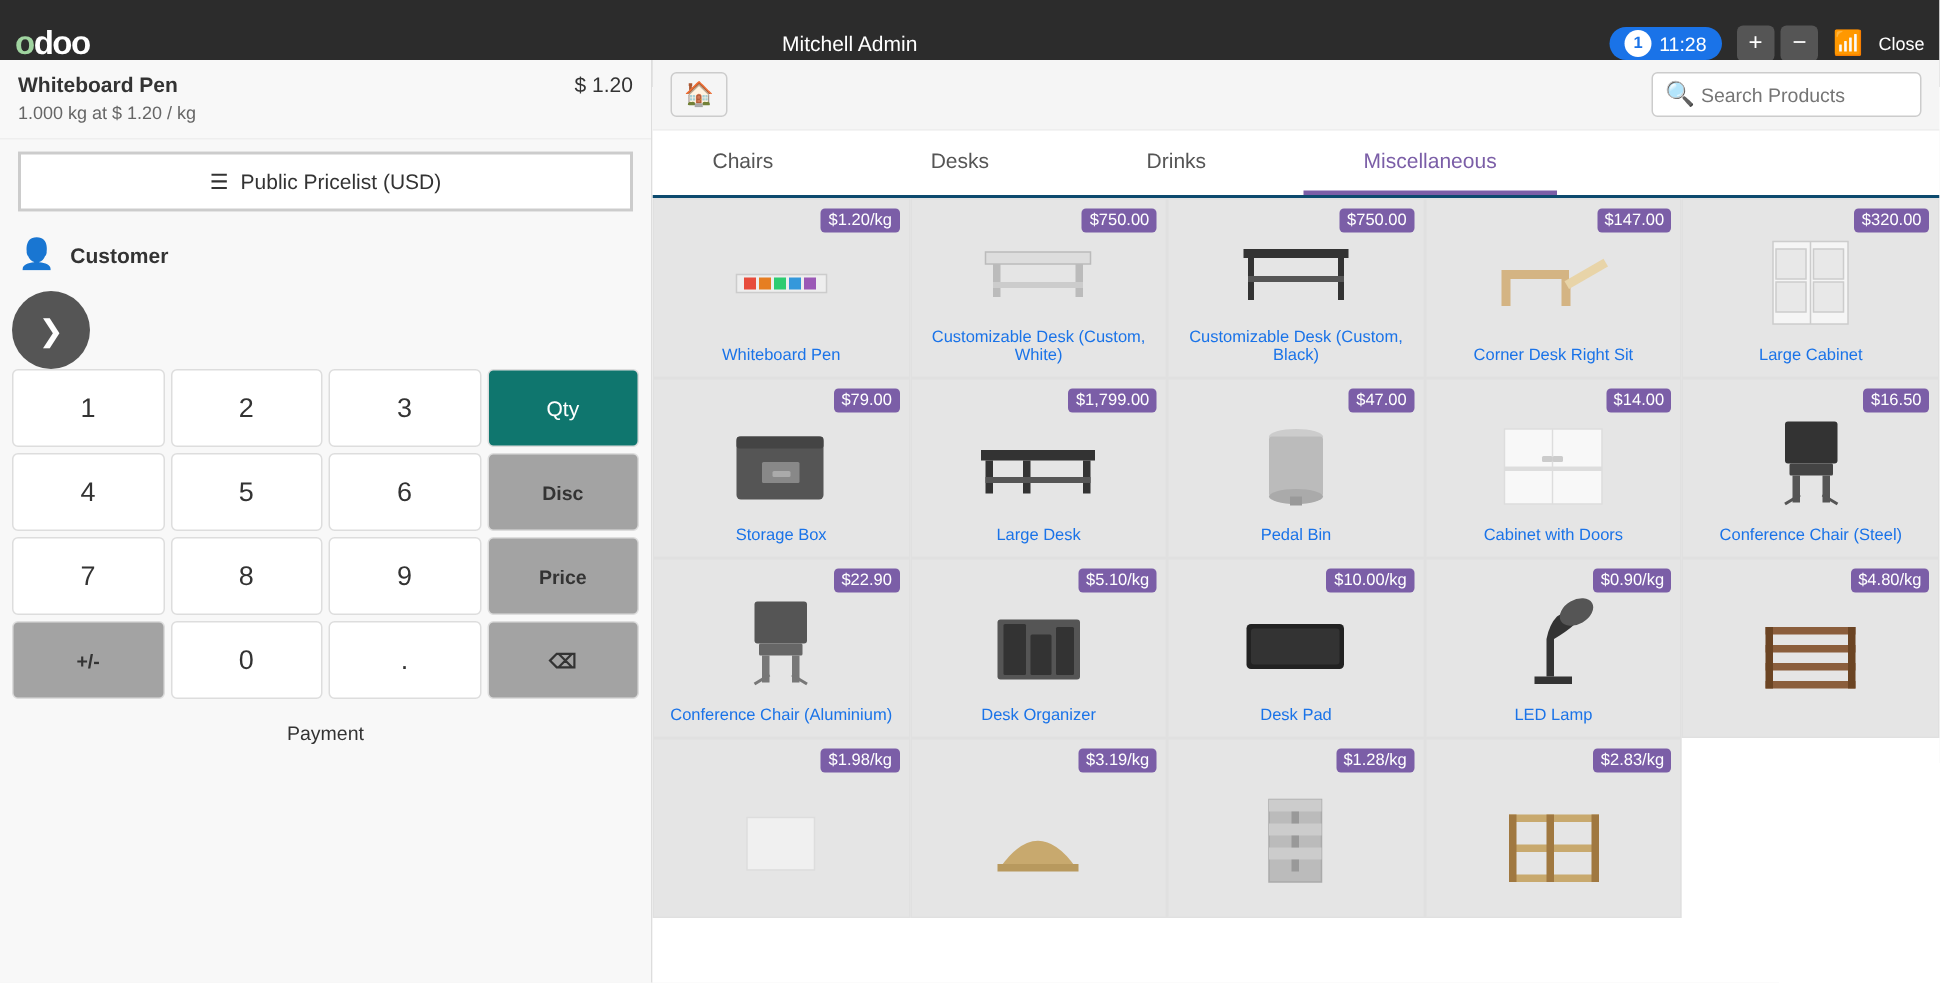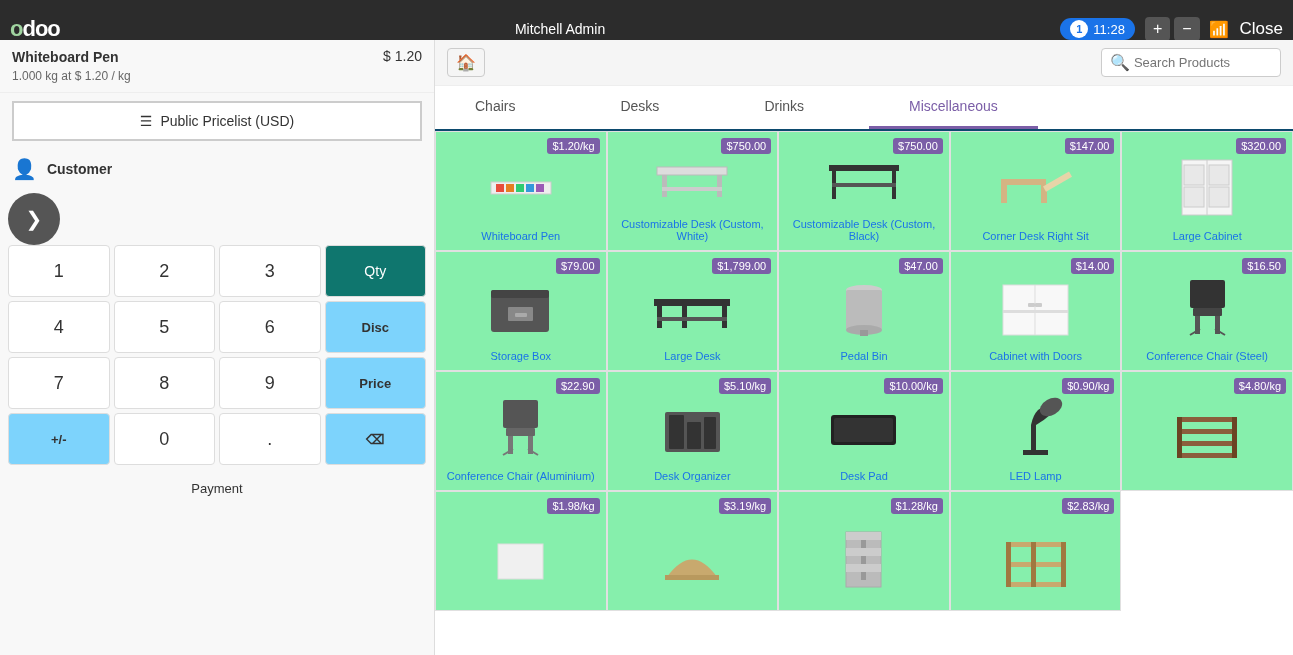--- a/index.html
+++ b/index.html
@@ -10,21 +10,21 @@
       display: flex; align-items: center; background: #2c2c2c; height: 58px; color: white; padding: 0 10px; gap: 10px;
     }
     .odoo-logo { font-size: 22px; font-weight: bold; color: white; letter-spacing: -1px; }
     .odoo-logo span { color: #a0d4a0; }
     .user-name { flex: 1; text-align: center; font-size: 14px; }
     .order-tab { display: flex; align-items: center; background: #1a73e8; border-radius: 12px; padding: 2px 10px; font-size: 13px; gap: 5px; }
     .order-badge { background: white; color: #1a73e8; border-radius: 50%; width: 18px; height: 18px; display: flex; align-items: center; justify-content: center; font-size: 11px; font-weight: bold; }
     .tab-buttons { display: flex; gap: 4px; }
     .tab-btn { background: #555; border: none; color: white; border-radius: 4px; padding: 3px 8px; font-size: 16px; cursor: pointer; }
     .wifi-icon { font-size: 16px; }
-    .close-btn { background: none; border: none; color: white; font-size: 17px; cursor: pointer; }
+    .close-btn { background: none; border: none; color: white; font-size: 12px; cursor: pointer; }
 
     
     .left-panel {
       position: absolute; left: 0; top: 40px; width: 435px; bottom: 0; background: #f8f8f8; border-right: 1px solid #ddd;
     }
     .order-line { padding: 8px 12px; border-bottom: 1px solid #eee; }
     .order-line-name { font-size: 14px; font-weight: bold; color: #333; }
     .order-line-price { font-size: 14px; float: right; color: #333; }
     .order-line-desc { font-size: 12px; color: #666; }
 
@@ -36,21 +36,21 @@
 
     .pricelist-btn {
       border: 2px solid #ccc; margin: 8px 12px; padding: 10px 12px; background: white; cursor: pointer; text-align: center; font-size: 14px; color: #333; display: flex; align-items: center; justify-content: center; gap: 8px;
     }
 
     .numpad { padding: 0 8px; }
     .numpad-row { display: flex; gap: 4px; margin-bottom: 4px; }
     .numpad-btn {
       flex: 1; height: 52px; background: white; border: 1px solid #ddd; border-radius: 4px; font-size: 18px; cursor: pointer; color: #333; display: flex; align-items: center; justify-content: center;
     }
-    .numpad-btn.action { background: #7dd3fc; font-size: 13px; font-weight: bold; }
+    .numpad-btn.action { background: #a3a3a3; font-size: 13px; font-weight: bold; }
     .numpad-btn.green { background: #0f766e; color: white; font-size: 14px; font-weight: normal; }
     .numpad-btn.dark { background: #555; color: white; border-radius: 50%; width: 52px; height: 52px; flex: none; }
 
     .customer-row { display: flex; align-items: center; padding: 8px 12px; gap: 10px; }
     .customer-icon { font-size: 20px; color: #555; }
     .customer-label { font-size: 14px; color: #333; font-weight: bold; }
 
     
     .right-panel {
       position: absolute; left: 435px; top: 40px; right: 0; bottom: 0; background: white; overflow-y: auto;
@@ -59,21 +59,21 @@
     .home-btn { background: none; border: 1px solid #ccc; border-radius: 4px; padding: 4px 8px; cursor: pointer; font-size: 16px; }
     .search-box { margin-left: auto; display: flex; align-items: center; border: 1px solid #ccc; border-radius: 4px; padding: 4px 8px; background: white; width: 180px; }
     .search-input { border: none; outline: none; font-size: 13px; width: 100%; }
 
     .categories { display: flex; border-bottom: 2px solid #0c4a6e; gap: 25px; }
     .cat-item { padding: 12px 40px; cursor: pointer; font-size: 14px; color: #555; border-bottom: 3px solid transparent; }
     .cat-item.active { color: #7b5ea7; border-bottom: 3px solid #7b5ea7; }
 
     .products-grid { display: grid; grid-template-columns: repeat(5, 1fr); gap: 0; padding: 0; }
     .product-card {
-      border: 1px solid #e0e0e0; padding: 8px; cursor: pointer; position: relative; background: #86efac; min-height: 120px; display: flex; flex-direction: column; align-items: center; justify-content: flex-end;
+      border: 1px solid #e0e0e0; padding: 8px; cursor: pointer; position: relative; background: #e5e5e5; min-height: 120px; display: flex; flex-direction: column; align-items: center; justify-content: flex-end;
     }
     .price-badge {
       position: absolute; top: 6px; right: 6px; background: #7b5ea7; color: white; font-size: 11px; padding: 2px 5px; border-radius: 3px;
     }
     .product-img { width: 80px; height: 70px; display: flex; align-items: center; justify-content: center; margin-bottom: 4px; }
     .product-name { font-size: 11px; color: #1a73e8; text-align: center; margin-top: 4px; }
   </style>
 </head>
 <body>
 

